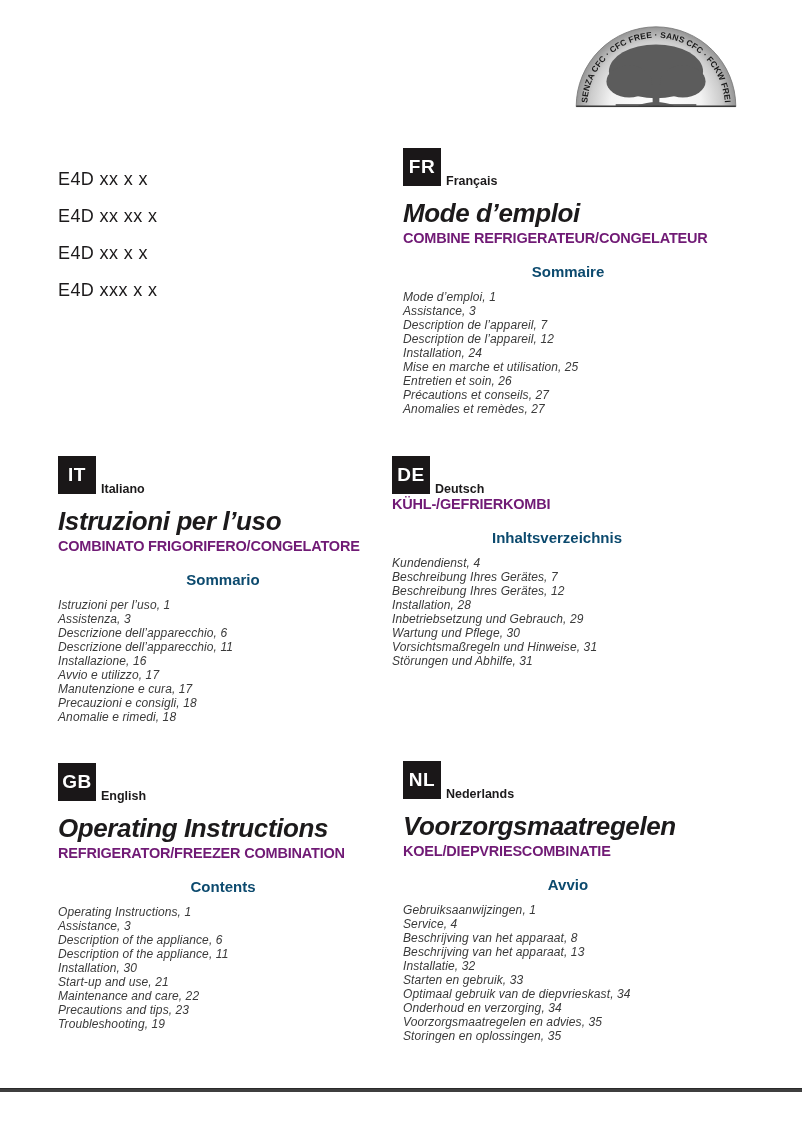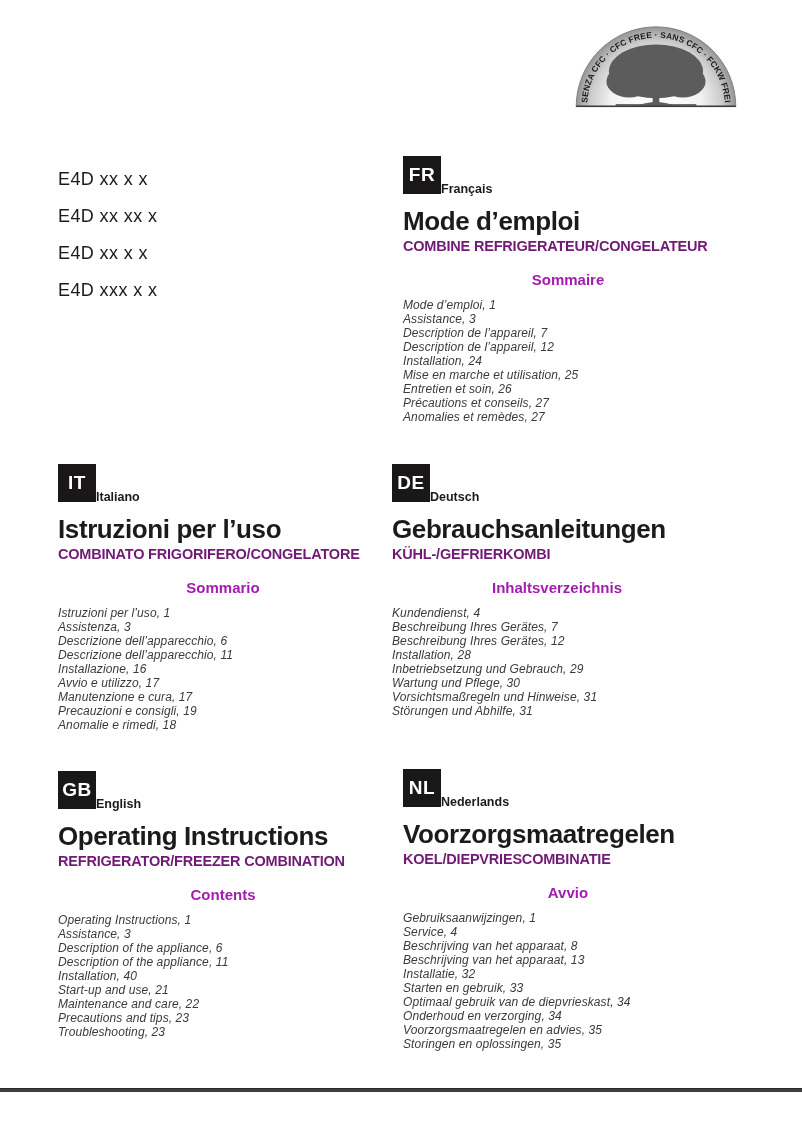--- a/index.html
+++ b/index.html
@@ -21,39 +21,39 @@
   .models { margin:0; padding:0; }
 
   
   .lang-section { position:absolute; width:340px; }
   #sec-fr { left:403px; top:148px; }
   #sec-it { left:58px;  top:456px; }
   #sec-de { left:392px; top:456px; }
   #sec-gb { left:58px;  top:763px; }
   #sec-nl { left:403px; top:761px; }
 
-  .lang-row { display:flex; align-items:flex-end; height:38px;margin-top:8px; }
+  .lang-row { display:flex; align-items:flex-end; gap:5px; height:38px; }
   .lang-badge {
     width:38px; height:38px; background:#1a1718; color:#ffffff; flex:0 0 38px;
     display:flex; align-items:center; justify-content:center;
     font-weight:bold; font-size:19px; letter-spacing:0.5px;
   }
   .lang-name { font-weight:bold; font-size:12.5px; margin-bottom:-2px; color:#1c1a1b; }
 
   .sec-title {
     margin:13px 0 0 0; font-size:26px; font-weight:bold; line-height:29px;
-    letter-spacing:-0.4px; color:#1c1a1b;
+    letter-spacing:-0.4px; color:#1c1a1b;font-style:italic;
   }
   .sec-subtitle {
     margin:2px 0 0 0; font-size:14.5px; font-weight:bold; letter-spacing:-0.2px;
     color:#701a75;
   }
   .toc-heading {
     margin:17px 0 0 0; width:330px; text-align:center;
-    font-size:15px; font-weight:bold; color:#a21caf;
+    font-size:15px; font-weight:bold; color:#0c4a6e;
   }
   .toc-list { margin:10px 0 0 0; padding:0; }
   .toc-list li {
     list-style:none; font-size:12px; line-height:14px; color:#3a3a3a;
     font-weight:400; letter-spacing:0.1px;font-style:italic;
   }
 
   
   .bottom-rule {
     position:absolute; left:0; top:1088px; width:802px; height:3px;
@@ -136,33 +136,32 @@
     <h3 class="toc-heading">Sommario</h3>
     <ul class="toc-list">
 
     <li class="toc-item">Istruzioni per l’uso, 1</li>
         <li class="toc-item">Assistenza, 3</li>
         <li class="toc-item">Descrizione dell’apparecchio, 6</li>
         <li class="toc-item">Descrizione dell’apparecchio, 11</li>
         <li class="toc-item">Installazione, 16</li>
         <li class="toc-item">Avvio e utilizzo, 17</li>
         <li class="toc-item">Manutenzione e cura, 17</li>
-        <li class="toc-item">Precauzioni e consigli, 19</li>
+        <li class="toc-item">Precauzioni e consigli, 18</li>
         <li class="toc-item">Anomalie e rimedi, 18</li>
       </ul>
   </section>
 
   <section class="lang-section" id="sec-de">
     <div class="lang-row">
       <div class="lang-badge">
         <span>DE</span>
       </div>
       <span class="lang-name">Deutsch</span>
     </div>
-    <h1 class="sec-title">Gebrauchsanleitungen</h1>
     <h2 class="sec-subtitle">KÜHL-/GEFRIERKOMBI</h2>
     <h3 class="toc-heading">Inhaltsverzeichnis</h3>
     <ul class="toc-list">
 
         <li class="toc-item">Kundendienst, 4</li>
         <li class="toc-item">Beschreibung Ihres Gerätes, 7</li>
         <li class="toc-item">Beschreibung Ihres Gerätes, 12</li>
         <li class="toc-item">Installation, 28</li>
         <li class="toc-item">Inbetriebsetzung und Gebrauch, 29</li>
         <li class="toc-item">Wartung und Pflege, 30</li>
@@ -180,25 +179,25 @@
     </div>
     <h1 class="sec-title">Operating Instructions</h1>
     <h2 class="sec-subtitle">REFRIGERATOR/FREEZER COMBINATION</h2>
     <h3 class="toc-heading">Contents</h3>
     <ul class="toc-list">
 
     <li class="toc-item">Operating Instructions, 1</li>
         <li class="toc-item">Assistance, 3</li>
         <li class="toc-item">Description of the appliance, 6</li>
         <li class="toc-item">Description of the appliance, 11</li>
-        <li class="toc-item">Installation, 40</li>
+        <li class="toc-item">Installation, 30</li>
         <li class="toc-item">Start-up and use, 21</li>
         <li class="toc-item">Maintenance and care, 22</li>
         <li class="toc-item">Precautions and tips, 23</li>
-        <li class="toc-item">Troubleshooting, 23</li>
+        <li class="toc-item">Troubleshooting, 19</li>
       </ul>
   </section>
 
   <section class="lang-section" id="sec-nl">
     <div class="lang-row">
       <div class="lang-badge">
         <span>NL</span>
       </div>
       <span class="lang-name">Nederlands</span>
     </div>

